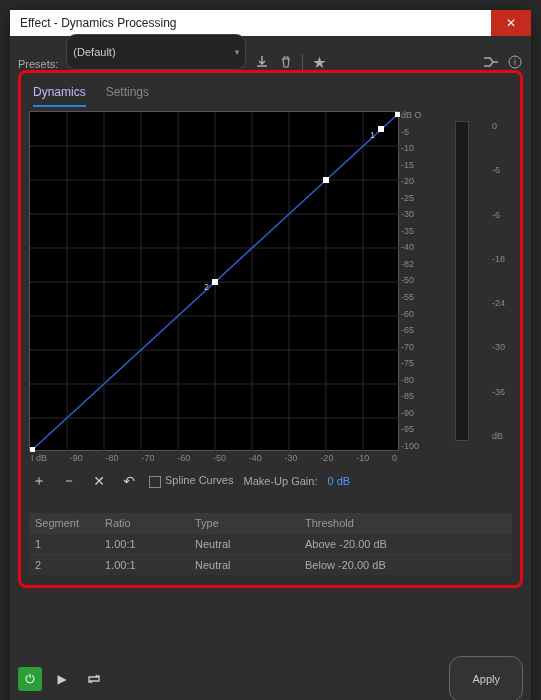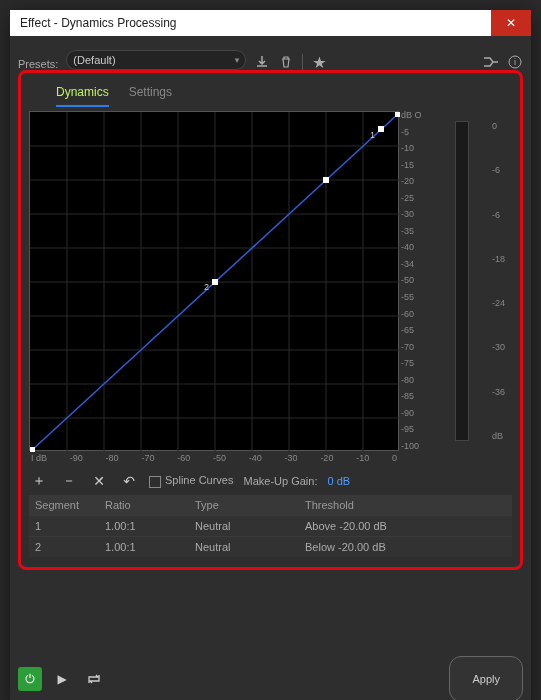--- a/index.html
+++ b/index.html
@@ -4,43 +4,43 @@
 <style>
 *{margin:0;padding:0;box-sizing:border-box;font-family:"Segoe UI",Arial,sans-serif;}
 body{background:#2a2a2a;display:flex;justify-content:center;padding:10px;}
 .window{width:541px;height:700px;background:#eee;position:relative;box-shadow:0 4px 20px rgba(0,0,0,0.5);}
 .titlebar{height:26px;background:#fff;display:flex;align-items:center;justify-content:space-between;padding-left:10px;}
 .titlebar-title{font-size:12px;color:#222;}
 .close-btn{width:40px;height:26px;background:#c42b1c;color:#fff;display:flex;align-items:center;justify-content:center;font-size:12px;cursor:pointer;}
 .body{background:#2e2e2e;height:674px;padding:10px 8px 8px 8px;position:relative;}
 .toolbar{display:flex;align-items:flex-end;gap:8px;height:24px;}
 .toolbar-label{color:#aaa;font-size:11px;}
-.preset-select{flex:0 0 180px;height:20px;background:#232323;border:1px solid #444;color:#ccc;font-size:11px;padding:7px 6px;display:flex;align-items:center;justify-content:space-between;cursor:pointer;border-radius:10px;}
+.preset-select{flex:0 0 180px;height:36px;background:#232323;border:1px solid #444;color:#ccc;font-size:11px;padding:7px 6px;display:flex;align-items:center;justify-content:space-between;cursor:pointer;border-radius:10px;}
 .chev{font-size:9px;color:#888;}
 .tool-icon{width:16px;height:16px;display:flex;align-items:center;justify-content:center;color:#aaa;cursor:pointer;}
 .divider{width:1px;height:16px;background:#555;}
 .spacer{flex:1;}
 .highlight-box{border:3px solid #e30613;border-radius:8px;padding:6px 8px 10px 8px;background:#2e2e2e;}
 .tabs{display:flex;gap:20px;padding:6px 4px 0 4px;}
 .tab{color:#888;font-size:12px;padding-bottom:6px;cursor:pointer;}
-.tab.active{color:#bef264;border-bottom:2px solid #2680eb;margin-left:23px;}
+.tab.active{color:#c4b5fd;border-bottom:2px solid #2680eb;}
 .graph-area{position:relative;display:flex;margin-top:4px;}
 .graph{position:relative;width:370px;height:340px;background:#000;border:1px solid #555;}
 .graph svg{position:absolute;inset:0;}
 .y-axis{width:30px;height:340px;display:flex;flex-direction:column;justify-content:space-between;padding:0 2px;font-size:9px;color:#888;}
 .y-axis div{text-align:left;line-height:1;}
 .meter-col{width:46px;margin-left:10px;position:relative;}
 .meter{width:14px;height:320px;background:#1a1a1a;border:1px solid #444;margin:10px auto 0 auto;position:relative;}
 .meter-ticks{position:absolute;right:-20px;top:10px;height:320px;display:flex;flex-direction:column;justify-content:space-between;font-size:9px;color:#888;}
 .x-axis{display:flex;justify-content:space-between;width:370px;font-size:9px;color:#888;margin-top:2px;padding:0 2px;}
 .graph-controls{display:flex;align-items:center;gap:10px;margin-top:8px;font-size:11px;color:#aaa;}
 .gc-btn{width:20px;height:20px;display:flex;align-items:center;justify-content:center;color:#ccc;cursor:pointer;font-size:14px;}
 .checkbox{width:12px;height:12px;border:1px solid #888;display:inline-block;vertical-align:middle;margin-right:4px;}
 .makeup-val{color:#4a9eff;}
-.seg-table{margin-top:4px;font-size:11px;color:#aaa;}
+.seg-table{margin-top:22px;font-size:11px;color:#aaa;}
 .seg-header,.seg-row{display:flex;padding:4px 6px;}
 .seg-header{background:#383838;color:#999;}
 .seg-row{background:#323232;border-top:1px solid #3a3a3a;}
 .col-seg{width:70px;}
 .col-ratio{width:90px;}
 .col-type{width:110px;}
 .col-thresh{flex:1;}
 .footer{position:absolute;bottom:8px;left:8px;right:8px;display:flex;align-items:center;gap:8px;}
 .power-btn{width:24px;height:24px;background:#2d9d3a;border-radius:3px;display:flex;align-items:center;justify-content:center;color:#fff;font-size:12px;cursor:pointer;}
 .foot-btn{width:24px;height:24px;display:flex;align-items:center;justify-content:center;color:#ccc;cursor:pointer;font-size:12px;}
@@ -134,21 +134,21 @@
         <div class="y-axis">
           <div>dB O</div>
           <div>-5</div>
           <div>-10</div>
           <div>-15</div>
           <div>-20</div>
           <div>-25</div>
           <div>-30</div>
           <div>-35</div>
           <div>-40</div>
-          <div>-34</div>
+          <div>-82</div>
           <div>-50</div>
           <div>-55</div>
           <div>-60</div>
           <div>-65</div>
           <div>-70</div>
           <div>-75</div>
           <div>-80</div>
           <div>-85</div>
           <div>-90</div>
           <div>-95</div>

